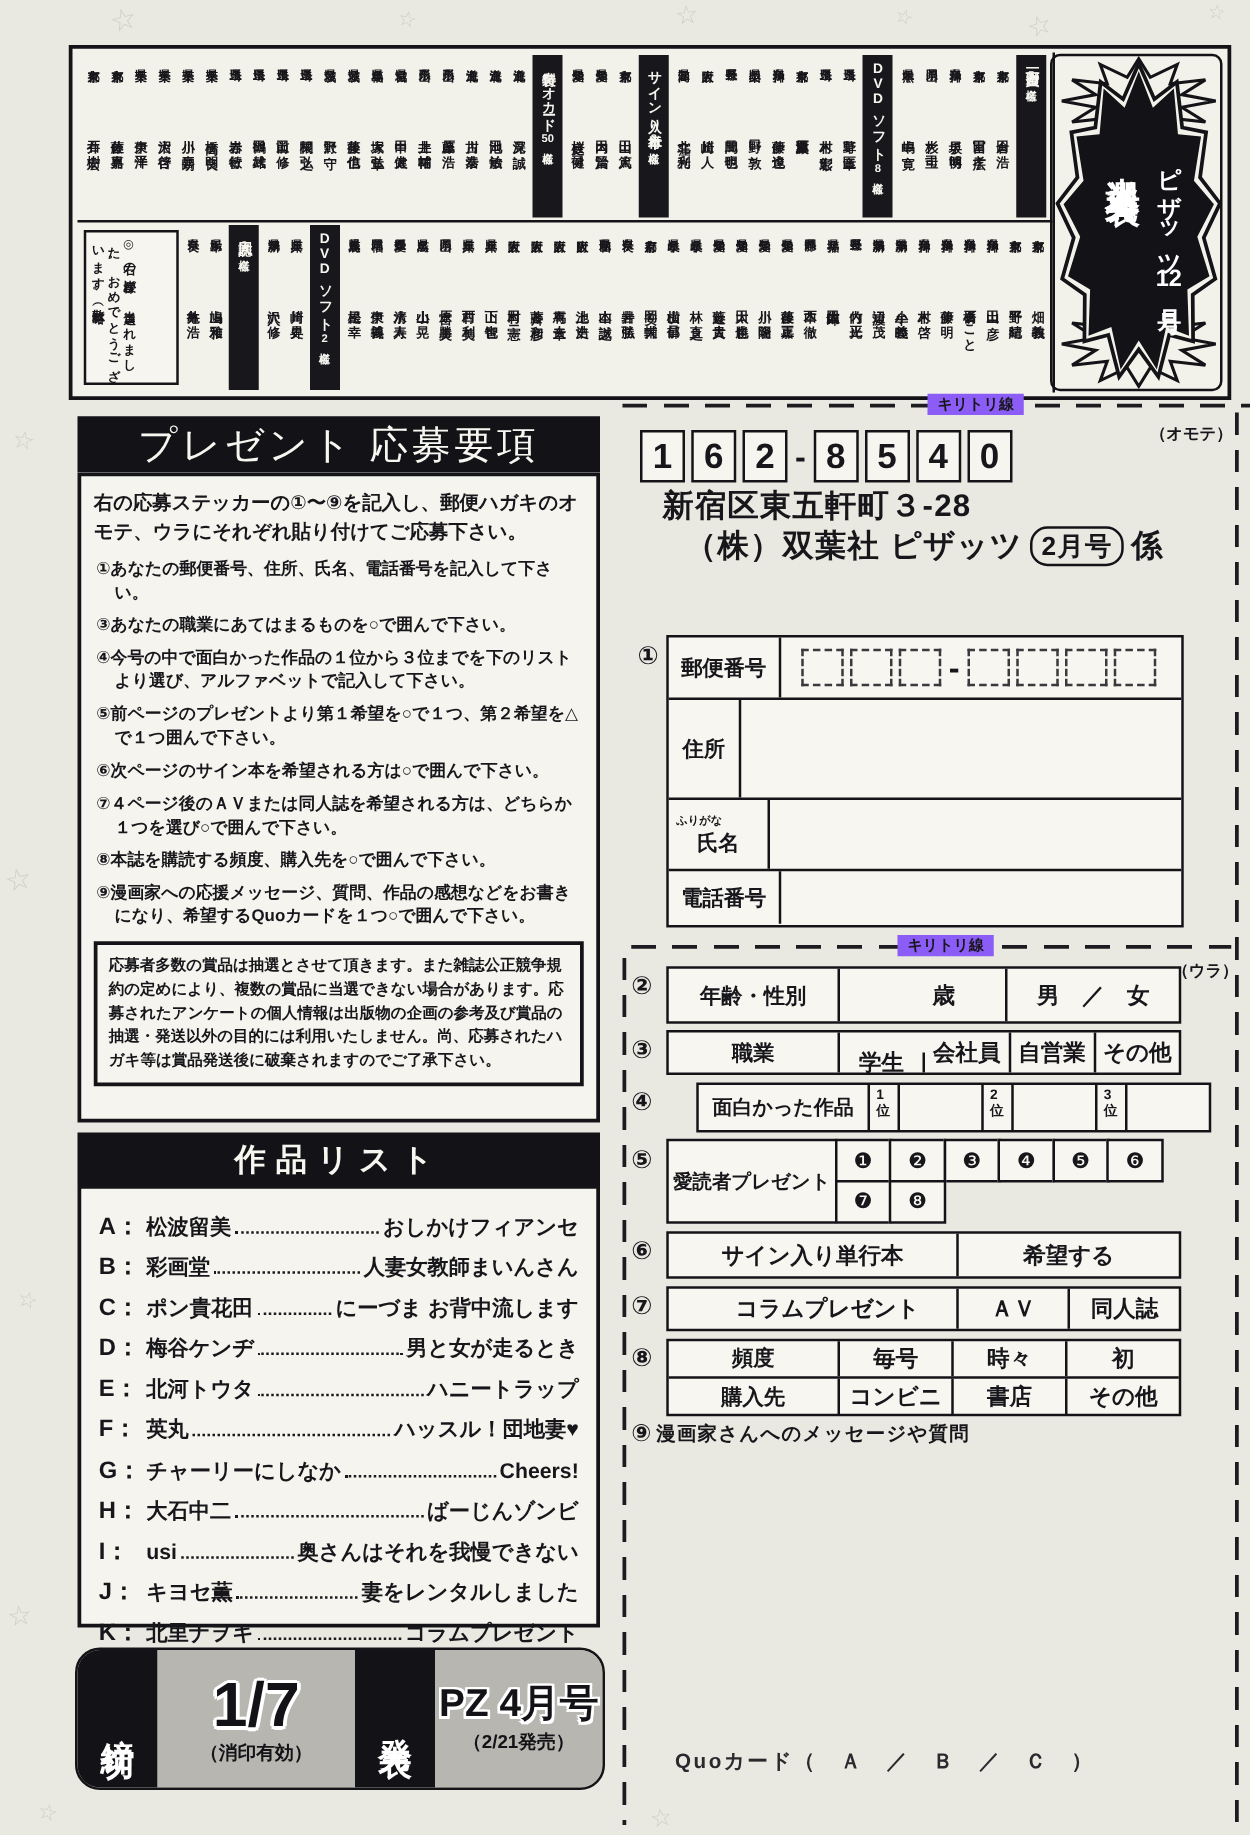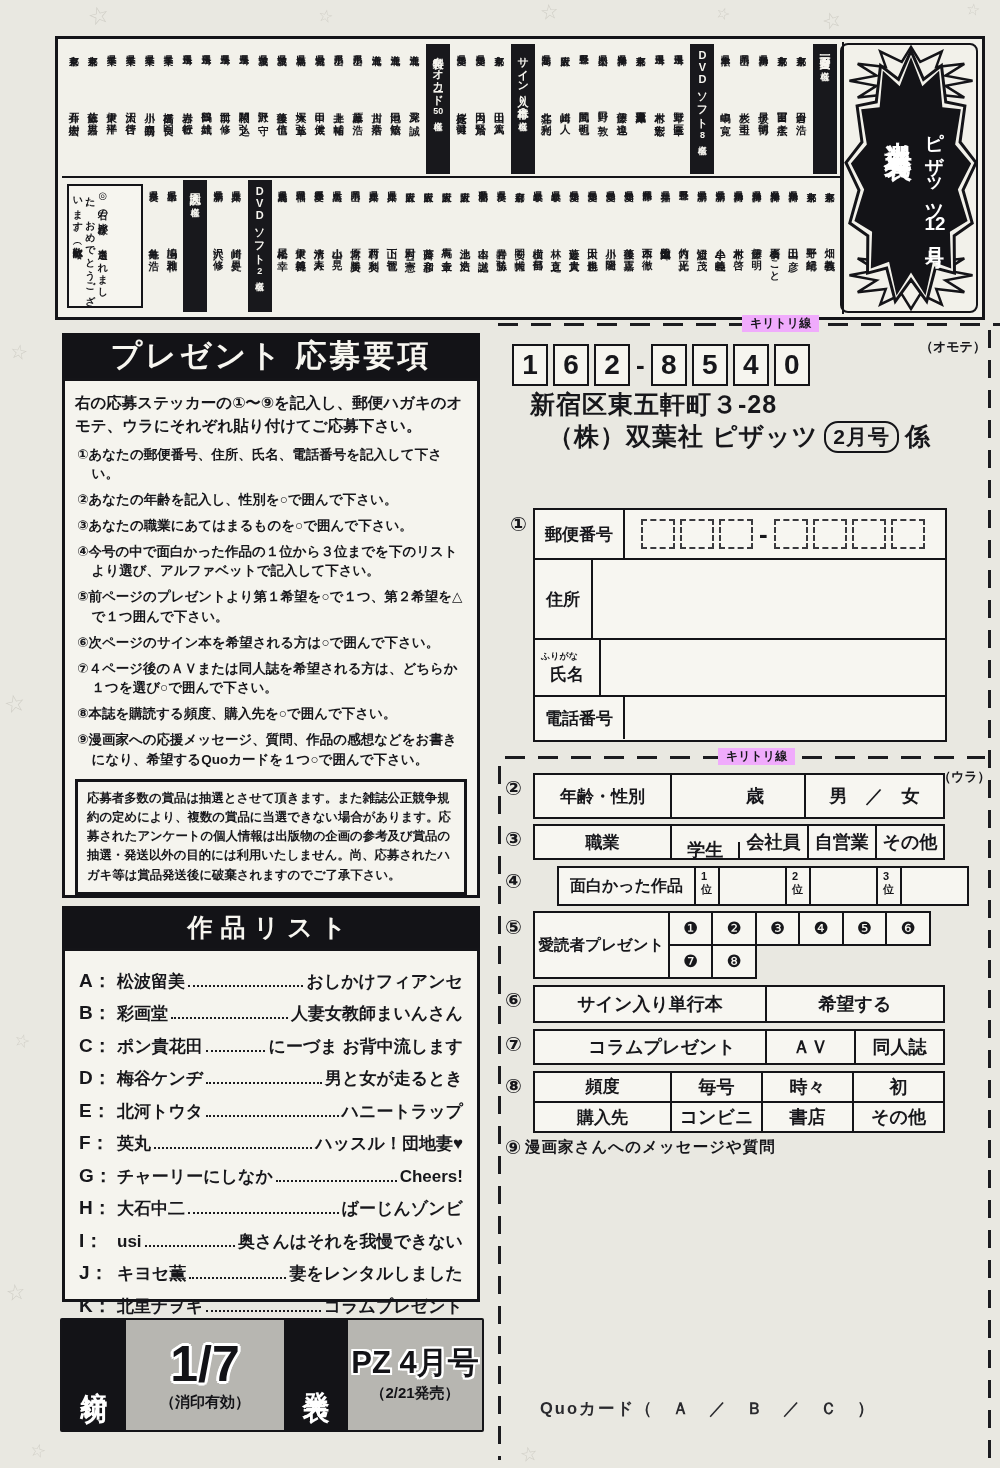--- a/index.html
+++ b/index.html
@@ -35,39 +35,39 @@
   .badge svg{position:absolute;inset:0;}
   .badge-text{position:absolute;top:50%;left:53%;transform:translate(-50%,-50%);
               writing-mode:vertical-rl;text-orientation:upright;color:#fff;z-index:2;}
   .badge-text .bt1{display:block;font-size:19px;font-weight:800;margin-left:2px;letter-spacing:2px;}
   .badge-text .bt2{display:block;font-size:28px;font-weight:800;margin-right:5px;letter-spacing:3px;}
   
   .cutline-h{position:absolute;height:3px;
      background:repeating-linear-gradient(90deg,#1c1c20 0 20px,transparent 20px 33px);}
   .cutline-v{position:absolute;width:3px;
      background:repeating-linear-gradient(180deg,#1c1c20 0 18px,transparent 18px 30px);}
-  .cutline-label{position:absolute;font-size:12px;font-weight:800;background:#f0abfc;padding:0 8px;}
+  .cutline-label{position:absolute;font-size:12px;font-weight:800;background:#8b5cf6;padding:0 8px;}
   .side-label{position:absolute;font-size:13px;font-weight:700;}
   
   .banner{position:absolute;background:#131317;color:#f7f6f0;display:flex;align-items:center;justify-content:center;}
-  .banner-title{font-size:31px;font-weight:700;letter-spacing:3px;}
+  .banner-title{font-size:31px;font-weight:400;letter-spacing:3px;}
   .panel{position:absolute;border:3px solid #141418;background:#f5f4ee;}
   .inst-intro{font-size:15.5px;font-weight:800;line-height:1.5;margin:10px 10px 4px;}
   .inst-item{font-size:13.5px;font-weight:600;line-height:1.42;margin:7px 12px;
              padding-left:1.08em;text-indent:-1.08em;}
   .inst-note{border:3.5px solid #141418;margin:10px 10px;padding:7px 9px;
              font-size:12.4px;font-weight:600;line-height:1.55;background:#f5f4ee;}
   .works-banner-title{font-size:25px;font-weight:800;letter-spacing:8px;}
   .wl-row{display:flex;align-items:baseline;margin:6.5px 14px;font-size:17px;font-weight:700;}
   .wl-key{font-size:19px;font-weight:800;flex:0 0 38px;}
   .wl-author{white-space:nowrap;}
   .leader{flex:1 1 auto;border-bottom:2.5px dotted #1b1b1f;margin:0 3px 5px;min-width:10px;}
   .wl-title{white-space:nowrap;}
   
-  .deadline{position:absolute;left:60px;top:1318px;width:424px;height:114px;border-radius:2px;
+  .deadline{position:absolute;left:60px;top:1318px;width:424px;height:114px;border-radius:20px;
             overflow:hidden;display:flex;border:2px solid #141418;background:#b7b6b1;}
   .dl-black{flex:0 0 64px;background:#131317;color:#fff;display:flex;align-items:center;justify-content:center;}
   .dl-black .vt{font-size:27px;font-weight:800;letter-spacing:6px;}
   .dl-gray{flex:1 1 0;background:#b7b6b1;display:flex;flex-direction:column;align-items:center;justify-content:center;}
   .dl-date{font-size:50px;font-weight:800;line-height:1;color:#131317;
      text-shadow:-3px 0 #fff,3px 0 #fff,0 -3px #fff,0 3px #fff,-2px -2px #fff,2px -2px #fff,-2px 2px #fff,2px 2px #fff;}
   .dl-issue{font-size:31px;font-weight:800;line-height:1.05;color:#131317;
      text-shadow:-2px 0 #fff,2px 0 #fff,0 -2px #fff,0 2px #fff,-2px -2px #fff,2px -2px #fff,-2px 2px #fff,2px 2px #fff;}
   .dl-note{font-size:15px;font-weight:800;color:#131317;margin-top:4px;}
   
@@ -461,21 +461,20 @@
   <div class="cutline-v" style="left:988px;top:330px;height:1130px;"></div>
   <div class="cutline-v" style="left:498px;top:766px;height:694px;"></div>
 
   <div class="banner" style="left:62px;top:333px;width:418px;height:45px;">
     <span class="banner-title">プレゼント 応募要項</span>
   </div>
   <div class="panel" style="left:62px;top:378px;width:418px;height:520px;">
     <div class="inst-intro">右の応募ステッカーの①〜⑨を記入し、郵便ハガキのオモテ、ウラにそれぞれ貼り付けてご応募下さい。</div>
     <div id="inst-list">
         <div class="inst-item">①あなたの郵便番号、住所、氏名、電話番号を記入して下さい。</div>
-        <div class="inst-item">②あなたの年齢を記入し、性別を○で囲んで下さい。</div>
         <div class="inst-item">③あなたの職業にあてはまるものを○で囲んで下さい。</div>
         <div class="inst-item">④今号の中で面白かった作品の１位から３位までを下のリストより選び、アルファベットで記入して下さい。</div>
         <div class="inst-item">⑤前ページのプレゼントより第１希望を○で１つ、第２希望を△で１つ囲んで下さい。</div>
         <div class="inst-item">⑥次ページのサイン本を希望される方は○で囲んで下さい。</div>
         <div class="inst-item">⑦４ページ後のＡＶまたは同人誌を希望される方は、どちらか１つを選び○で囲んで下さい。</div>
         <div class="inst-item">⑧本誌を購読する頻度、購入先を○で囲んで下さい。</div>
         <div class="inst-item">⑨漫画家への応援メッセージ、質問、作品の感想などをお書きになり、希望するQuoカードを１つ○で囲んで下さい。</div>
       </div>
     <div class="inst-note">応募者多数の賞品は抽選とさせて頂きます。また雑誌公正競争規約の定めにより、複数の賞品に当選できない場合があります。応募されたアンケートの個人情報は出版物の企画の参考及び賞品の抽選・発送以外の目的には利用いたしません。尚、応募されたハガキ等は賞品発送後に破棄されますのでご了承下さい。</div>
   </div>
@@ -607,21 +606,21 @@
         <div class="dbox"></div>
         <div class="dbox"></div>
         <div class="dbox"></div>
       </div>
     </div>
     <div class="f1-row" style="height:80px;">
       <div class="f1-label" style="width:58px;">住所</div>
       <div style="flex:1;"></div>
     </div>
     <div class="f1-row" style="height:57px;">
-      <div class="f1-label" style="width:66px;">
+      <div class="f1-label" style="width:81px;">
         <span class="furi">ふりがな</span>
         <span>氏名</span>
       </div>
       <div style="flex:1;"></div>
     </div>
     <div class="f1-row" style="height:42px;">
       <div class="f1-label" style="width:90px;">電話番号</div>
       <div style="flex:1;"></div>
     </div>
   </div>

